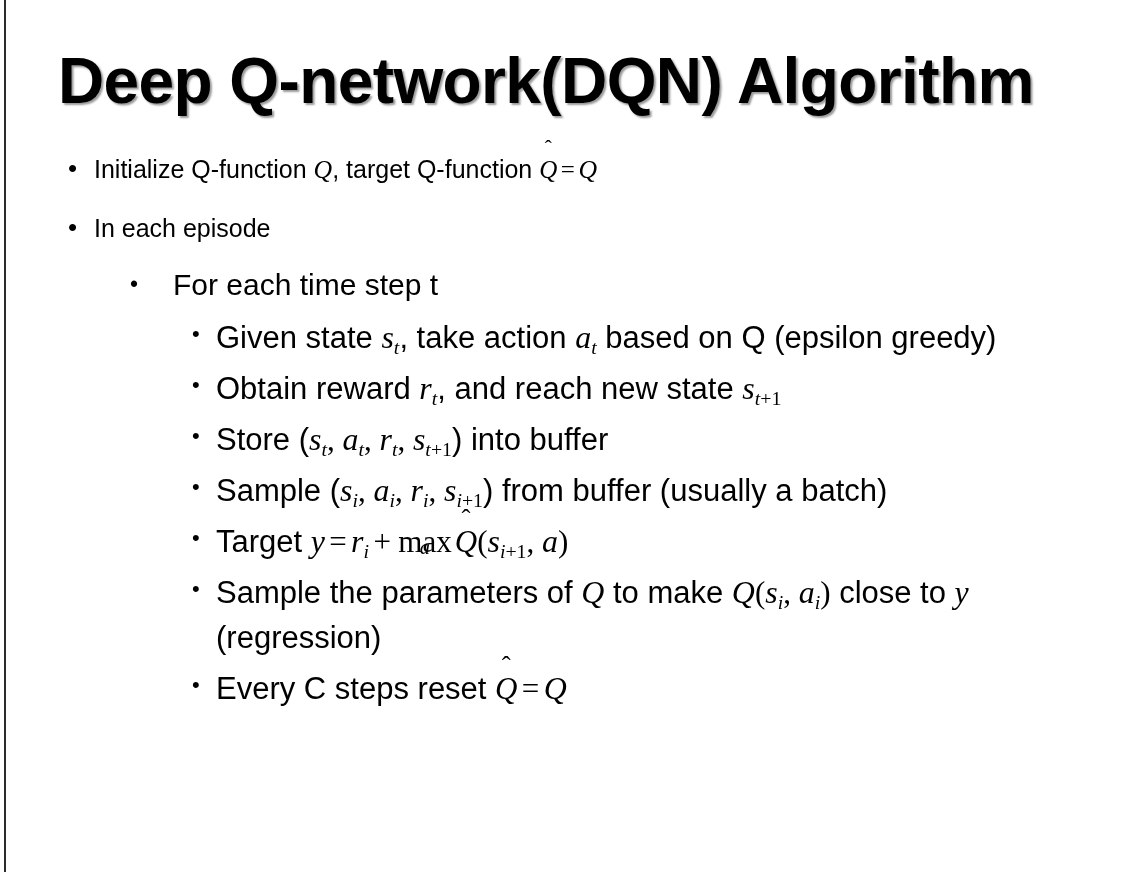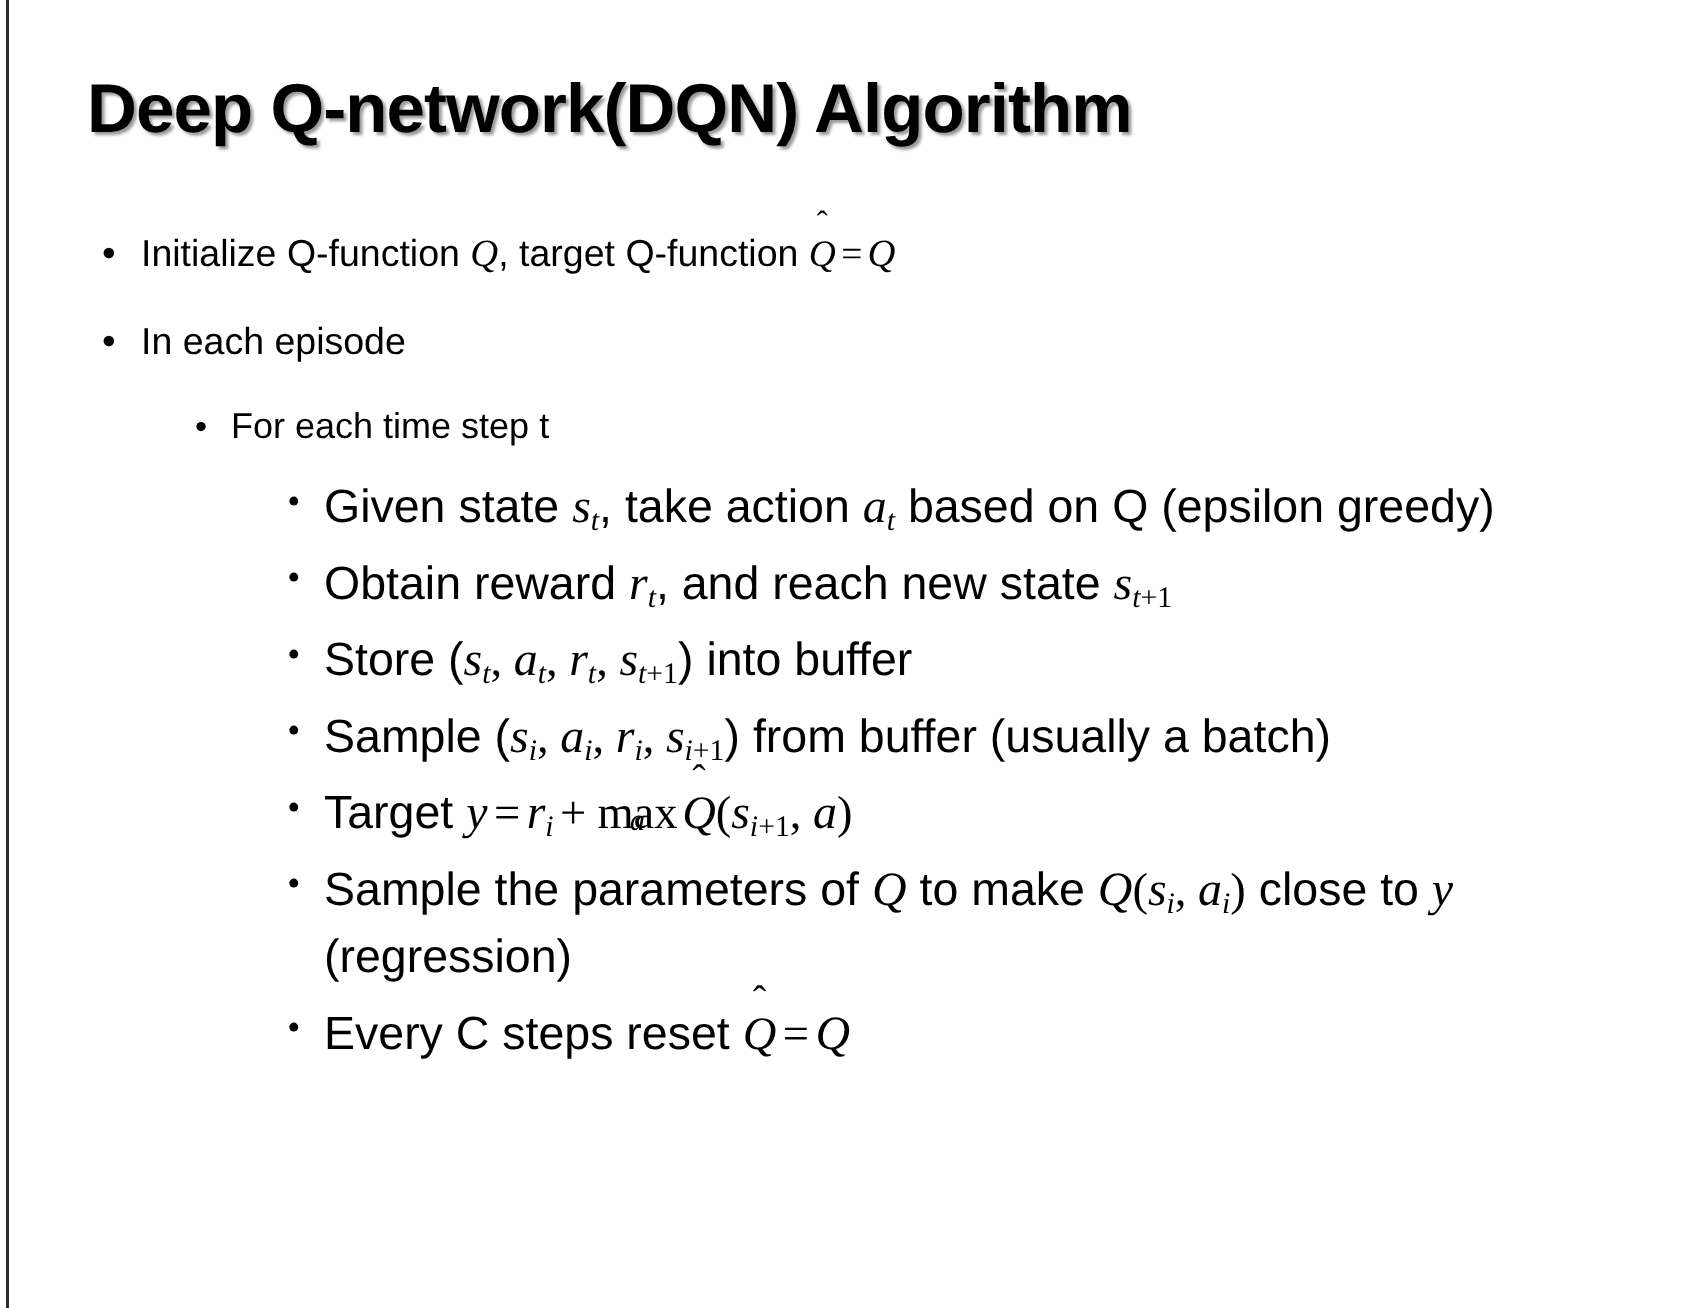--- a/index.html
+++ b/index.html
@@ -25,21 +25,21 @@
     height: 872px;
     background: #2b2b2b;
   }
 
   
   .slide-title {
     position: absolute;
     left: 58px;
     top: 48px;
     font-family: "Liberation Sans", sans-serif;
-    font-size: 46px;
+    font-size: 64px;
     font-weight: bold;
     letter-spacing: -0.6px;
     line-height: 1.05;
     white-space: nowrap;
     color: #000000;
     text-shadow: 2px 2px 2px rgba(120,120,120,0.75);
   }
 
   
   .body {
@@ -64,21 +64,21 @@
   }
 
   
   .lvl1 { padding-left: 68px; margin-bottom: 16px; }
   .lvl1 .bullet-dot { width: 26px; font-size: 26px; line-height: 40px; }
   .lvl1 .bullet-text { font-size: 25px; line-height: 42px; max-width: 960px; }
 
   
   .lvl2 { padding-left: 130px; margin-bottom: 10px; }
   .lvl2 .bullet-dot { width: 24px; font-size: 23px; line-height: 38px; }
-  .lvl2 .bullet-text { font-size: 24px; line-height: 40px; max-width: 900px; }
+  .lvl2 .bullet-text { font-size: 30px; line-height: 40px; max-width: 900px; margin-left: 19px; }
 
   
   .lvl3 { padding-left: 192px; margin-bottom: 6px; }
   .lvl3 .bullet-dot { width: 24px; font-size: 22px; line-height: 37px; }
   .lvl3 .bullet-text { font-size: 31px; line-height: 45px; max-width: 885px; }
 
   
   .m {
     font-family: "Liberation Serif", serif;
     font-style: italic;

